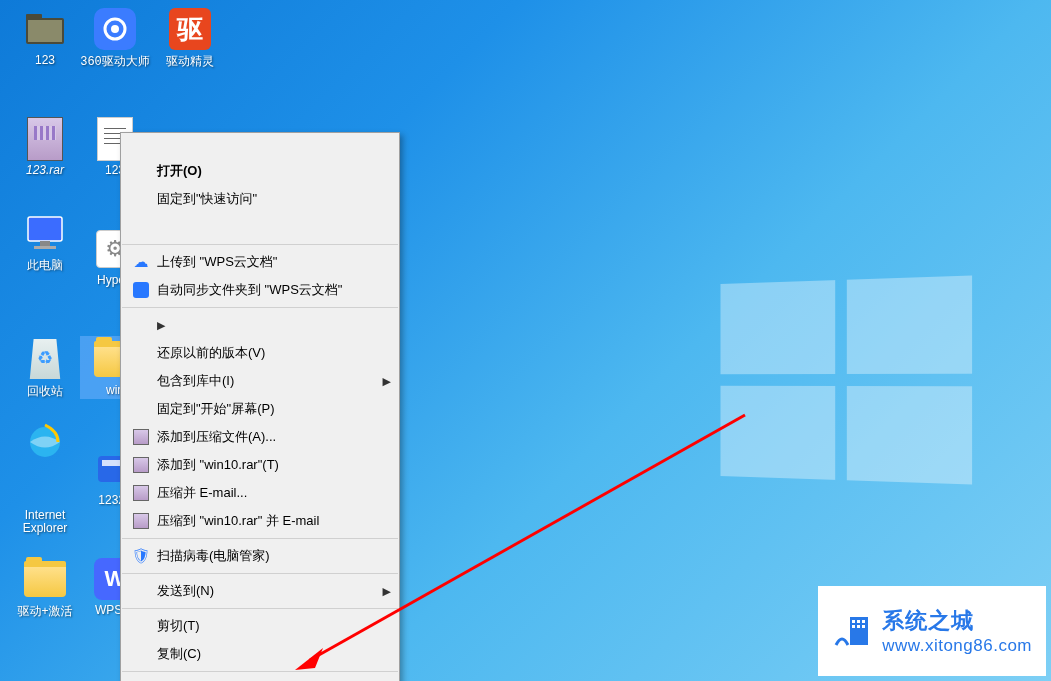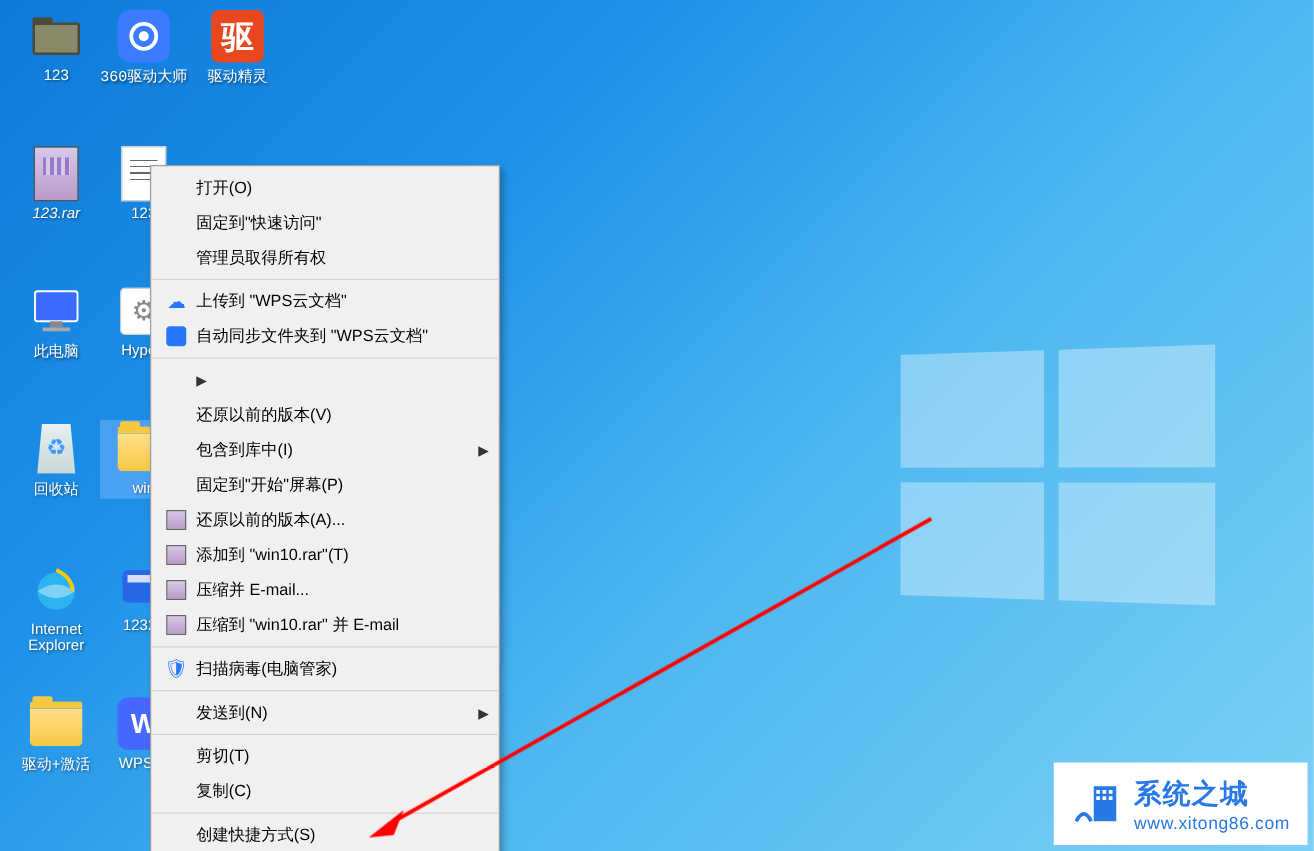--- a/index.html
+++ b/index.html
@@ -132,57 +132,57 @@
       align-items: center;
       padding: 5px 8px 5px 10px;
       cursor: pointer;
       position: relative;
     }
     .menu-item .mi-icon {
       width: 20px; height: 18px; margin-right: 6px;
       display:flex; align-items:center; justify-content:center;
     }
     .menu-item .mi-text { flex: 1; color:#000; }
-    .menu-item.bold .mi-text { font-weight: normal; }
+    .menu-item.bold .mi-text { font-weight: bold; margin-top: 21px; }
     .menu-item .mi-arrow { color: #333; font-size: 11px; }
     .menu-sep {
       height: 1px; background: #d0d0d0; margin: 3px 1px;
     }
 
     
     .red-arrow {
       position: absolute;
       top: 410px;
       left: 295px;
       pointer-events: none;
     }
 
     
     .watermark {
       position: absolute;
       bottom: 5px;
       right: 5px;
       background:#fff;
-      padding: 10px 14px;
+      padding: 20px 14px;
       display:flex;
       align-items:center;
       gap:10px;
     }
     .watermark .wm-icon {
       width: 40px; height: 40px;
       display: flex; align-items: center; justify-content:center;
     }
     .watermark .wm-text {
       display:flex; flex-direction:column;
     }
     .watermark .wm-title {
       color:#2878e8; font-size:22px; font-weight:bold; letter-spacing:1px;
     }
     .watermark .wm-url {
-      color:#2878e8; font-size:14px; letter-spacing:0.5px;
+      color:#2878e8; font-size:17px; letter-spacing:0.5px;
     }
 
     
     .rar-mini {
       width: 16px; height: 16px; background: linear-gradient(#d8c8e8,#b89cc8);
       border:1px solid #666;
     }
     .shield-mini { color:#2878ff; font-size:15px; }
     .cloud-mini { color:#2878ff; font-size:15px; }
     .wps-mini { width:16px; height:16px; background:#2878ff; border-radius:3px; }
@@ -226,21 +226,21 @@
       </div>
     <span class="icon-label">123.rar</span>
   </div>
   <div class="desktop-icon" style="top:118px; left:80px;">
     <div class="icon-img">
         <div class="txt-icon"></div>
       </div>
     <span class="icon-label">123</span>
   </div>
 
-  <div class="desktop-icon" style="top:228px; left:10px;">
+  <div class="desktop-icon" style="top:212px; left:10px;">
     <div class="icon-img">
       <svg width="42" height="40" viewBox="0 0 42 40">
           <rect x="4" y="4" width="34" height="24" rx="2" fill="#3b6cff" stroke="#fff" stroke-width="1.5"></rect>
           <rect x="16" y="28" width="10" height="5" fill="#888"></rect>
           <rect x="10" y="33" width="22" height="3" fill="#aaa"></rect>
         </svg>
     </div>
     <span class="icon-label">此电脑</span>
   </div>
   <div class="desktop-icon" style="top:228px; left:80px;">
@@ -256,21 +256,21 @@
       </div>
     <span class="icon-label">回收站</span>
   </div>
   <div class="desktop-icon selected" style="top:336px; left:80px; padding:2px;">
     <div class="icon-img">
         <div class="folder-icon-default"></div>
       </div>
     <span class="icon-label">win</span>
   </div>
 
-  <div class="desktop-icon" style="top:452px; left:10px;">
+  <div class="desktop-icon" style="top:421px; left:10px;gap:43px;">
     <div class="icon-img">
       <svg width="42" height="42" viewBox="0 0 42 42">
           <circle cx="21" cy="21" r="15" fill="#2bb4f0"></circle>
           <path d="M 6 21 Q 21 10 36 21 Q 21 32 6 21" fill="#fff" opacity="0.4"></path>
           <path d="M 21 4 Q 34 10 34 21" fill="none" stroke="#ffc800" stroke-width="3"></path>
         </svg>
     </div>
     <span class="icon-label" style="white-space:pre-line; line-height:1.1;">Internet
 Explorer</span>
   </div>
@@ -308,21 +308,20 @@
     <div class="menu-item bold">
       <span class="mi-icon"></span>
       <span class="mi-text">打开(O)</span>
     </div>
     <div class="menu-item">
       <span class="mi-icon"></span>
       <span class="mi-text">固定到"快速访问"</span>
     </div>
     <div class="menu-item">
       <span class="mi-icon"></span>
-      <span class="mi-text">管理员取得所有权</span>
     </div>
     <div class="menu-sep"></div>
     <div class="menu-item">
       <span class="mi-icon cloud-mini">☁</span>
       <span class="mi-text">上传到 "WPS云文档"</span>
     </div>
     <div class="menu-item">
       <span class="mi-icon">
           <div class="wps-mini"></div>
         </span>
@@ -343,21 +342,21 @@
       <span class="mi-arrow">▶</span>
     </div>
     <div class="menu-item">
       <span class="mi-icon"></span>
       <span class="mi-text">固定到"开始"屏幕(P)</span>
     </div>
     <div class="menu-item">
       <span class="mi-icon">
           <div class="rar-mini"></div>
         </span>
-      <span class="mi-text">还原以前的版本(A)...</span>
+      <span class="mi-text">添加到压缩文件(A)...</span>
     </div>
     <div class="menu-item">
       <span class="mi-icon">
           <div class="rar-mini"></div>
         </span>
       <span class="mi-text">添加到 "win10.rar"(T)</span>
     </div>
     <div class="menu-item">
       <span class="mi-icon">
           <div class="rar-mini"></div>

